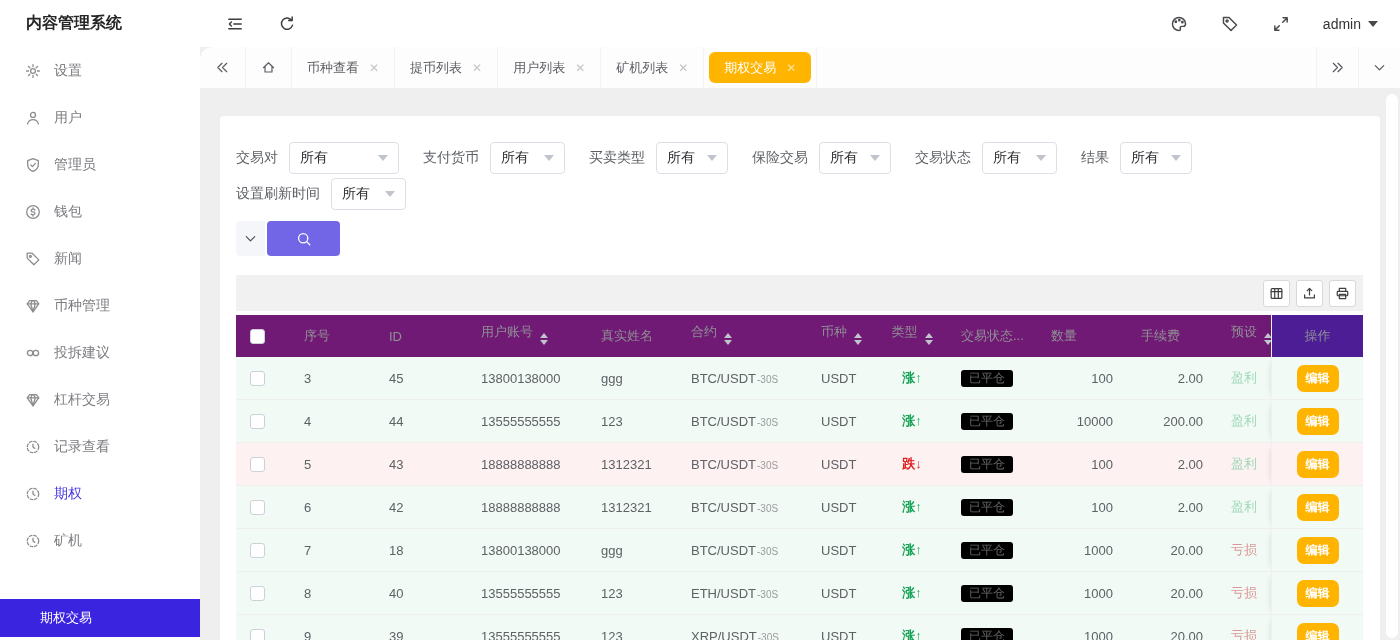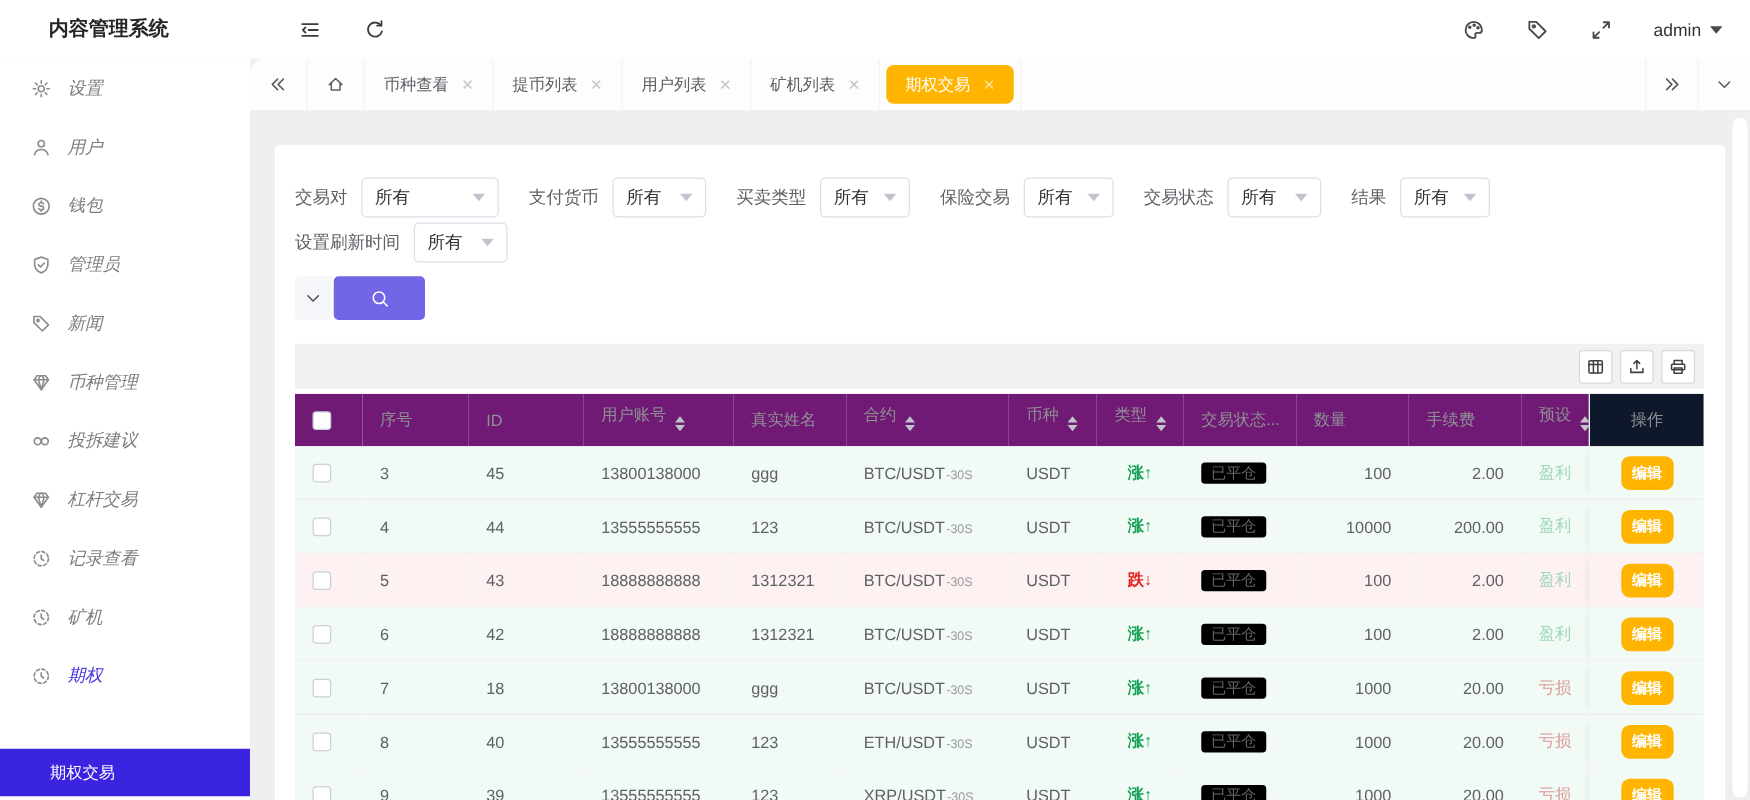--- a/index.html
+++ b/index.html
@@ -2,33 +2,33 @@
 <html><head>
 <meta charset="utf-8">
 <style>
   * { box-sizing: border-box; margin: 0; padding: 0; }
   html,body { width:1400px; height:640px; overflow:hidden;
     font-family:"Liberation Sans","DejaVu Sans",sans-serif; background:#efefef; }
 
   
   .topbar { position:fixed; top:0; left:0; width:1400px; height:47px; background:#fff;
     display:flex; align-items:center; z-index:30; }
-  .brand { width:200px; padding-left:26px; font-size:16px; font-weight:bold; color:#262626;margin-left:13px; }
+  .brand { width:200px; padding-left:26px; font-size:16px; font-weight:bold; color:#262626; }
   .hicons-left { display:flex; gap:34px; padding-left:26px; color:#3d3d3f; }
   .hicons-right { margin-left:auto; display:flex; align-items:center; gap:33px; padding-right:22px; color:#48494c; }
   .hicon { width:18px; height:18px; display:inline-flex; cursor:pointer; }
   .hicon svg { width:18px; height:18px; }
   .admin { display:flex; align-items:flex-end; gap:7px; font-size:14px; color:#333; cursor:pointer; }
   .caret { width:0; height:0; border:5px solid transparent; border-top:6px solid #4a4a4a; margin-top:5px; }
 
   
   .sidebar { position:fixed; left:0; top:47px; width:200px; height:593px; background:#fff;
     display:flex; flex-direction:column; z-index:20; }
   .menu-item { height:47px; display:flex; align-items:center; gap:13px; padding-left:25px;
-    color:#7b7c80; font-size:14px; cursor:pointer;font-style:italic; }
+    color:#7b7c80; font-size:14px; cursor:pointer; }
   .menu-item .icn, .menu-item .icn svg { width:16px; height:16px; display:inline-flex; color:#8b8c90; }
   .menu-item.active { color:#4434e2; }
   .menu-item.active .icn { color:#4434e2; }
   .submenu-item { margin-top:auto; margin-bottom:3px; height:38px; display:flex; align-items:center;
     padding-left:40px; background:#3b24df; color:#fff; font-size:13px; cursor:pointer; }
 
   
   .main { position:fixed; left:200px; top:47px; width:1200px; height:593px;
     background:#efefef; border-top-left-radius:12px; overflow:hidden; }
 
@@ -79,21 +79,21 @@
   .table-wrap { position:relative; margin-top:4px; height:362px; overflow:hidden; }
   table { border-collapse:separate; border-spacing:0; table-layout:fixed; width:1127px; }
   th { background:#701a75; color:#8f9094; font-weight:normal; font-size:13px; height:42px;
     padding:0 14px; text-align:left; white-space:nowrap; overflow:hidden; }
   td { height:43px; padding:0 14px; font-size:13px; color:#5e6166; white-space:nowrap; overflow:hidden;
     border-bottom:1px solid #efefef; background:#fff; }
   tr.green td { background:#f1faf4; }
   tr.pink td { background:#fdf1f1; }
   td.op, th.op { background:#fff; text-align:center; border-left:1px solid #f0f0f0;
     box-shadow:-6px 0 6px -6px rgba(0,0,0,.12); }
-  th.op { background:#0f172a; }
+  th.op { background:#4c1d95; }
   .al-c { text-align:center; } .al-r { text-align:right; }
   .checkbox { display:inline-block; width:15px; height:15px; background:#fff;
     border:1px solid #ccd0d9; border-radius:3px; vertical-align:middle; cursor:pointer; }
   .sort { display:inline-flex; flex-direction:column; margin-left:7px; vertical-align:-2px; }
   .sort i { width:0; height:0; border:4px solid transparent; display:block; }
   .sort .su { border-bottom:5px solid #c0c4cc; margin-bottom:2px; }
   .sort .sd { border-top:5px solid #c0c4cc; }
   .period { font-size:10px; color:#9a9b9f; margin-left:1px; }
   .t-up { color:#17a357; font-weight:bold; }
   .t-down { color:#e01e1e; font-weight:bold; }
@@ -167,38 +167,38 @@
           <svg viewBox="0 0 16 16" fill="none" stroke="currentColor" stroke-width="1.3" stroke-linecap="round" stroke-linejoin="round">
             <circle cx="8" cy="4.9" r="2.5"></circle>
             <path d="M2.6 13.8c.7-2.7 2.9-4.2 5.4-4.2s4.7 1.5 5.4 4.2"></path>
           </svg>
         </span>
         <span>用户</span>
       </div>
       <div class="menu-item">
         <span class="icn">
           <svg viewBox="0 0 16 16" fill="none" stroke="currentColor" stroke-width="1.3" stroke-linecap="round" stroke-linejoin="round">
+            <path d="M8 1.7l5.3 1.9v3.8c0 3.3-2.1 5.6-5.3 6.9-3.2-1.3-5.3-3.6-5.3-6.9V3.6z"></path>
+            <path d="M5.7 7.9l1.7 1.7 3-3.2"></path>
+          </svg>
+        </span>
+        <span>管理员</span>
+      </div>
+      <div class="menu-item">
+        <span class="icn">
+          <svg viewBox="0 0 16 16" fill="none" stroke="currentColor" stroke-width="1.3" stroke-linecap="round" stroke-linejoin="round">
             <circle cx="8" cy="8" r="6.3"></circle>
             <path d="M9.9 6c-.4-.5-1.1-.8-1.9-.8-1.1 0-1.9.6-1.9 1.4S6.9 7.9 8 7.9s1.9.6 1.9 1.4S9.1 10.8 8 10.8c-.8 0-1.5-.3-1.9-.8M8 3.9v1.3M8 10.8v1.3"></path>
           </svg>
         </span>
         <span>钱包</span>
       </div>
       <div class="menu-item">
         <span class="icn">
           <svg viewBox="0 0 16 16" fill="none" stroke="currentColor" stroke-width="1.3" stroke-linecap="round" stroke-linejoin="round">
-            <path d="M8 1.7l5.3 1.9v3.8c0 3.3-2.1 5.6-5.3 6.9-3.2-1.3-5.3-3.6-5.3-6.9V3.6z"></path>
-            <path d="M5.7 7.9l1.7 1.7 3-3.2"></path>
-          </svg>
-        </span>
-        <span>管理员</span>
-      </div>
-      <div class="menu-item">
-        <span class="icn">
-          <svg viewBox="0 0 16 16" fill="none" stroke="currentColor" stroke-width="1.3" stroke-linecap="round" stroke-linejoin="round">
             <path d="M2.2 2.2h4.9l6.7 6.7-4.9 4.9-6.7-6.7z"></path>
             <circle cx="5.4" cy="5.4" r="0.9"></circle>
           </svg>
         </span>
         <span>新闻</span>
       </div>
       <div class="menu-item">
         <span class="icn">
           <svg viewBox="0 0 16 16" fill="none" stroke="currentColor" stroke-width="1.3" stroke-linecap="round" stroke-linejoin="round">
             <path d="M4.6 2.6h6.8l2.3 3.2L8 13.8 2.3 5.8z"></path>
@@ -227,37 +227,37 @@
       </div>
       <div class="menu-item">
         <span class="icn">
           <svg viewBox="0 0 16 16" fill="none" stroke="currentColor" stroke-width="1.3" stroke-linecap="round" stroke-linejoin="round">
             <circle cx="8" cy="8" r="5.7" stroke-dasharray="2.6 1.9"></circle>
             <path d="M8 5.2V8l1.9 1.4"></path>
           </svg>
         </span>
         <span>记录查看</span>
       </div>
-      <div class="menu-item">
+      <div class="menu-item active">
         <span class="icn">
           <svg viewBox="0 0 16 16" fill="none" stroke="currentColor" stroke-width="1.3" stroke-linecap="round" stroke-linejoin="round">
             <circle cx="8" cy="8" r="5.7" stroke-dasharray="2.6 1.9"></circle>
             <path d="M8 5.2V8l1.9 1.4"></path>
           </svg>
         </span>
-        <span>矿机</span>
-      </div>
-      <div class="menu-item active">
+        <span>期权</span>
+      </div>
+      <div class="menu-item">
         <span class="icn">
           <svg viewBox="0 0 16 16" fill="none" stroke="currentColor" stroke-width="1.3" stroke-linecap="round" stroke-linejoin="round">
             <circle cx="8" cy="8" r="5.7" stroke-dasharray="2.6 1.9"></circle>
             <path d="M8 5.2V8l1.9 1.4"></path>
           </svg>
         </span>
-        <span>期权</span>
+        <span>矿机</span>
       </div>
     </div>
   <div class="submenu-item">
     <span>期权交易</span>
   </div>
 </div>
 
 <div class="main">
   <div class="tabbar">
       <div class="tcell nav">

